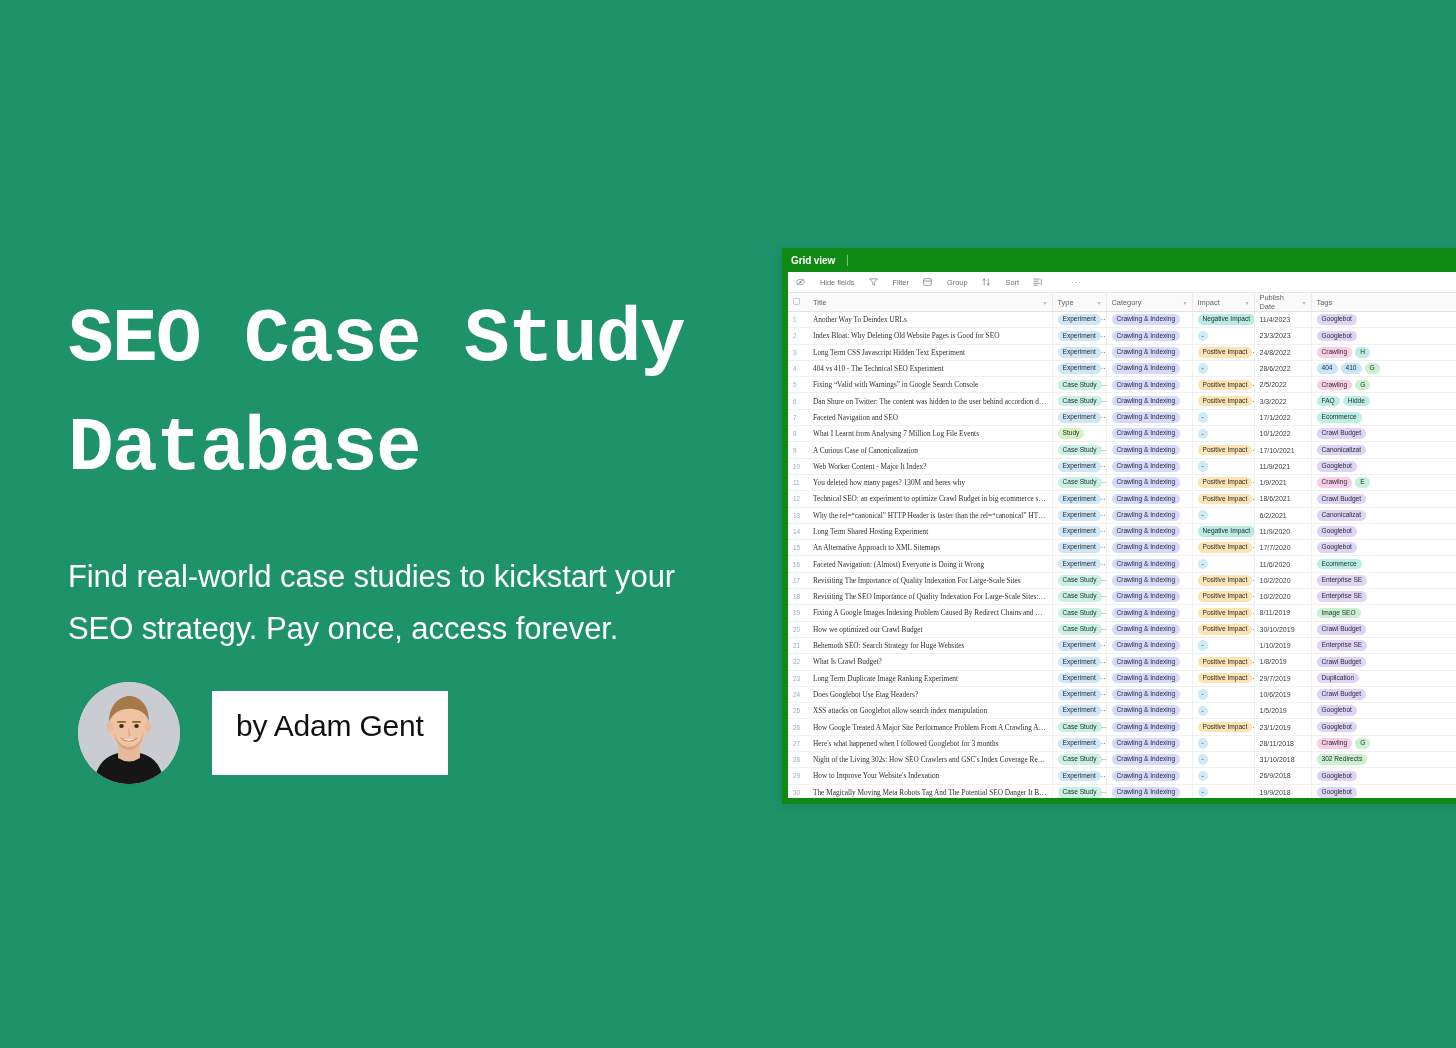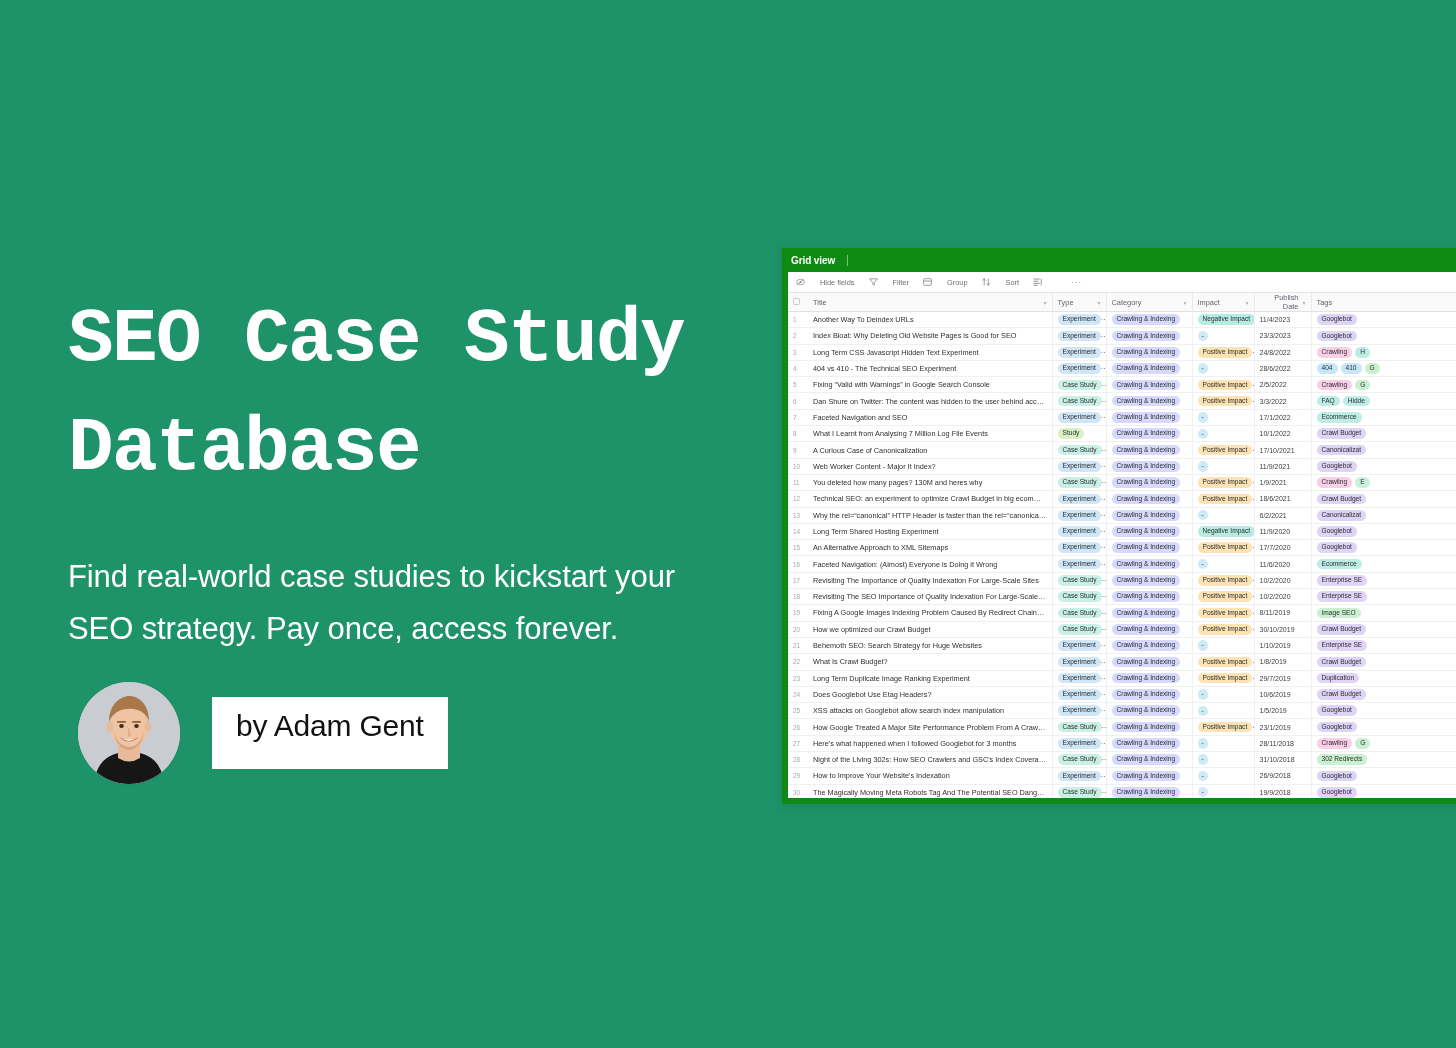--- a/index.html
+++ b/index.html
@@ -63,21 +63,21 @@
     background: #c9ccd1;
     position: relative;
     box-shadow: 0 0 0 1px rgba(0,0,0,0.04);
   }
 
   .avatar svg { display: block; width: 100%; height: 100%; }
 
   .byline-box {
     margin-left: 32px;
     background: #ffffff;
-    height: 72px;
+    height: 84px;
     display: flex;
     align-items: center;
     padding: 0 24px 14px 24px;
   }
 
   .byline-text {
     font-size: 30px;
     color: #111111;
     font-weight: 400;
     letter-spacing: -0.2px;
@@ -184,21 +184,20 @@
     border-bottom: 1px solid #e2e2e2;
     padding: 0 5px;
     position: relative;
     vertical-align: middle;
   }
 
   .tbl th .hdr {
     display: flex;
     align-items: center;
     justify-content: space-between;
-    text-align: right;
   }
   .tbl th .chev { color: #b3b8bd; font-size: 6px; margin-left: 4px; }
 
   .tbl td {
     height: 16.3px;
     border-right: 1px solid #f0f0f0;
     border-bottom: 1px solid #f0f0f0;
     padding: 0 5px;
     vertical-align: middle;
     overflow: hidden;
@@ -216,21 +215,21 @@
 
   td.c-num {
     color: #a3a7ad;
     font-size: 6.4px;
     text-align: left;
     padding-left: 5px;
     border-right: none;
   }
   th.h-num { border-right: none; background: #fafafa; }
 
-  td.c-title { color: #2c2f34; font-size: 7.3px; }
+  td.c-title { color: #2c2f34; font-size: 7.3px; font-family: Liberation Serif, serif; }
   td.c-date  { color: #3a3d42; font-size: 7px; }
 
   .cb {
     width: 7px; height: 7px;
     border: 1px solid #c6cad0;
     border-radius: 1.5px;
     display: inline-block;
   }
 
   .pill {

